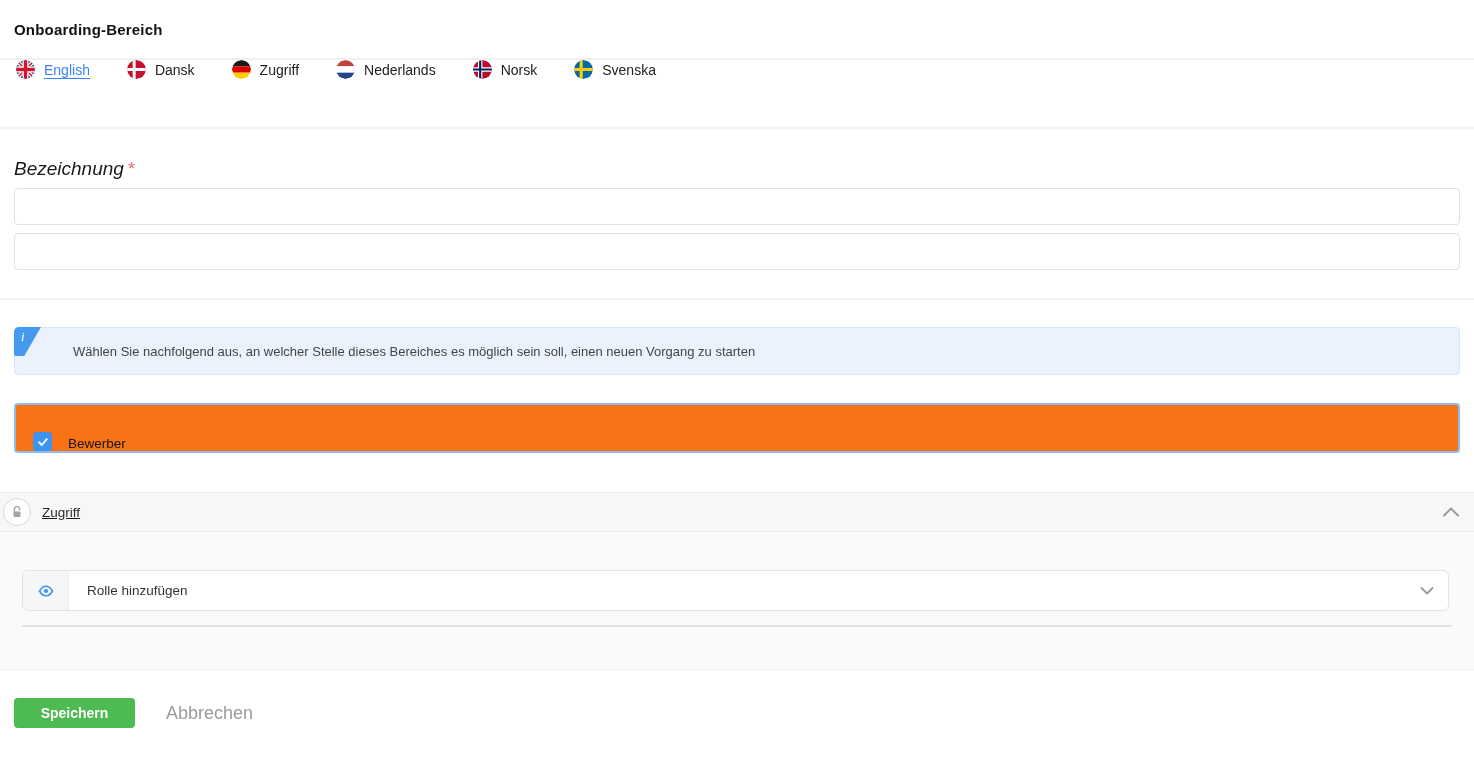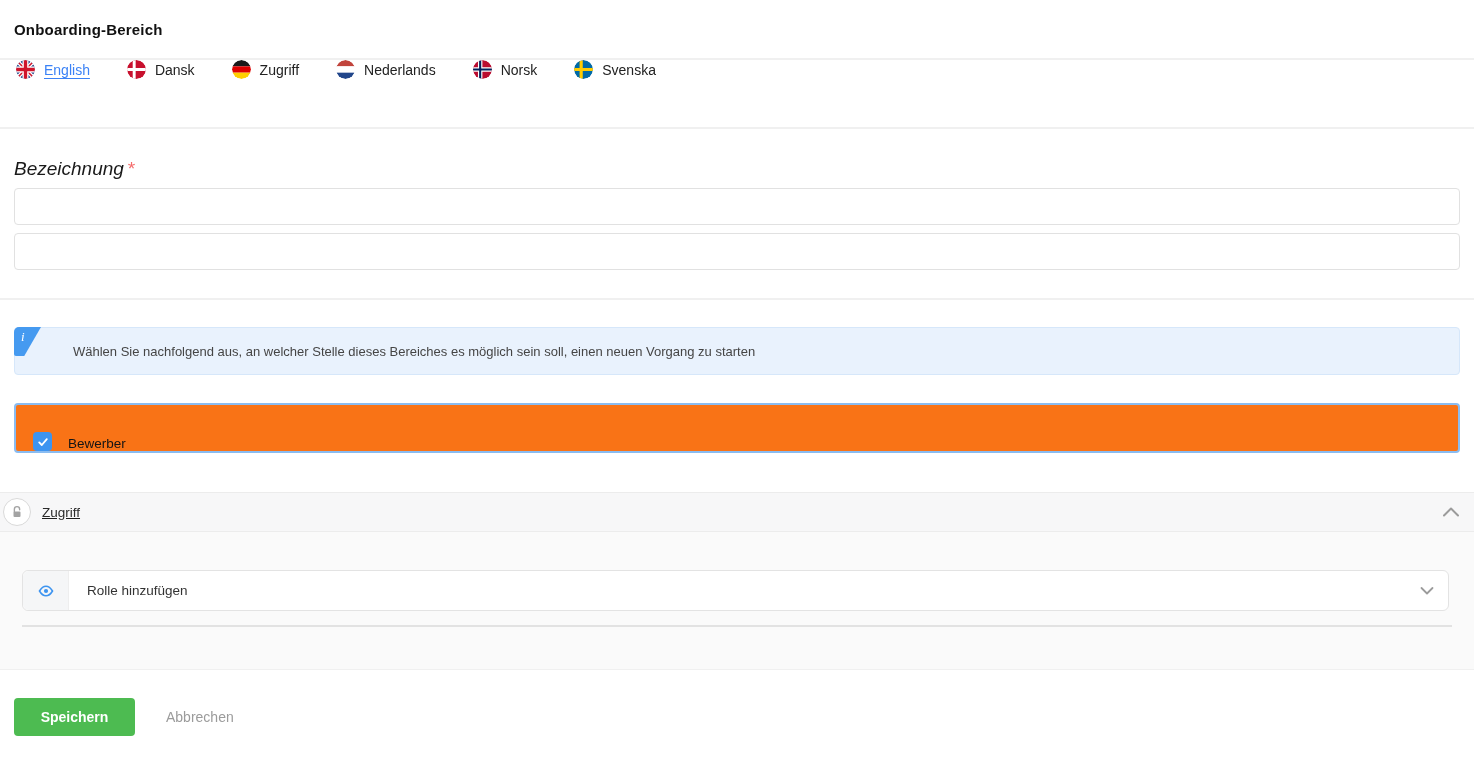--- a/index.html
+++ b/index.html
@@ -85,27 +85,27 @@
     width:46px; height:100%; background:#f5f6f7; border-right:1px solid #eee;
     border-radius:6px 0 0 6px; display:flex; align-items:center; justify-content:center;
   }
   .role-text { margin-left:18px; font-size:13.5px; color:#333; }
   .role-chevron { position:absolute; right:13px; top:50%; transform:translateY(-50%); }
   .access-divider { margin:14px 22px 0 22px; height:2px; background:#e2e2e2; }
 
   
   .footer { display:flex; align-items:center; margin-top:28px; padding-left:14px; }
   .save-btn {
-    width:121px; height:38px; background:#4dbb51; border:none; border-radius:4px;
+    width:121px; height:30px; background:#4dbb51; border:none; border-radius:4px;
     color:#fff; font-family:"Liberation Sans", sans-serif; font-size:14px; font-weight:bold;
     cursor:pointer;
   }
   .cancel-btn {
     margin-left:31px; background:none; border:none; color:#9b9b9b;
-    font-family:"Liberation Sans", sans-serif; font-size:14px; cursor:pointer;
+    font-family:"Liberation Sans", sans-serif; font-size:18px; cursor:pointer;
   }
 </style>
 </head>
 <body>
 
 <div class="header">
   <div class="page-title">Onboarding-Bereich</div>
 </div>
 
 <div class="lang-row">

